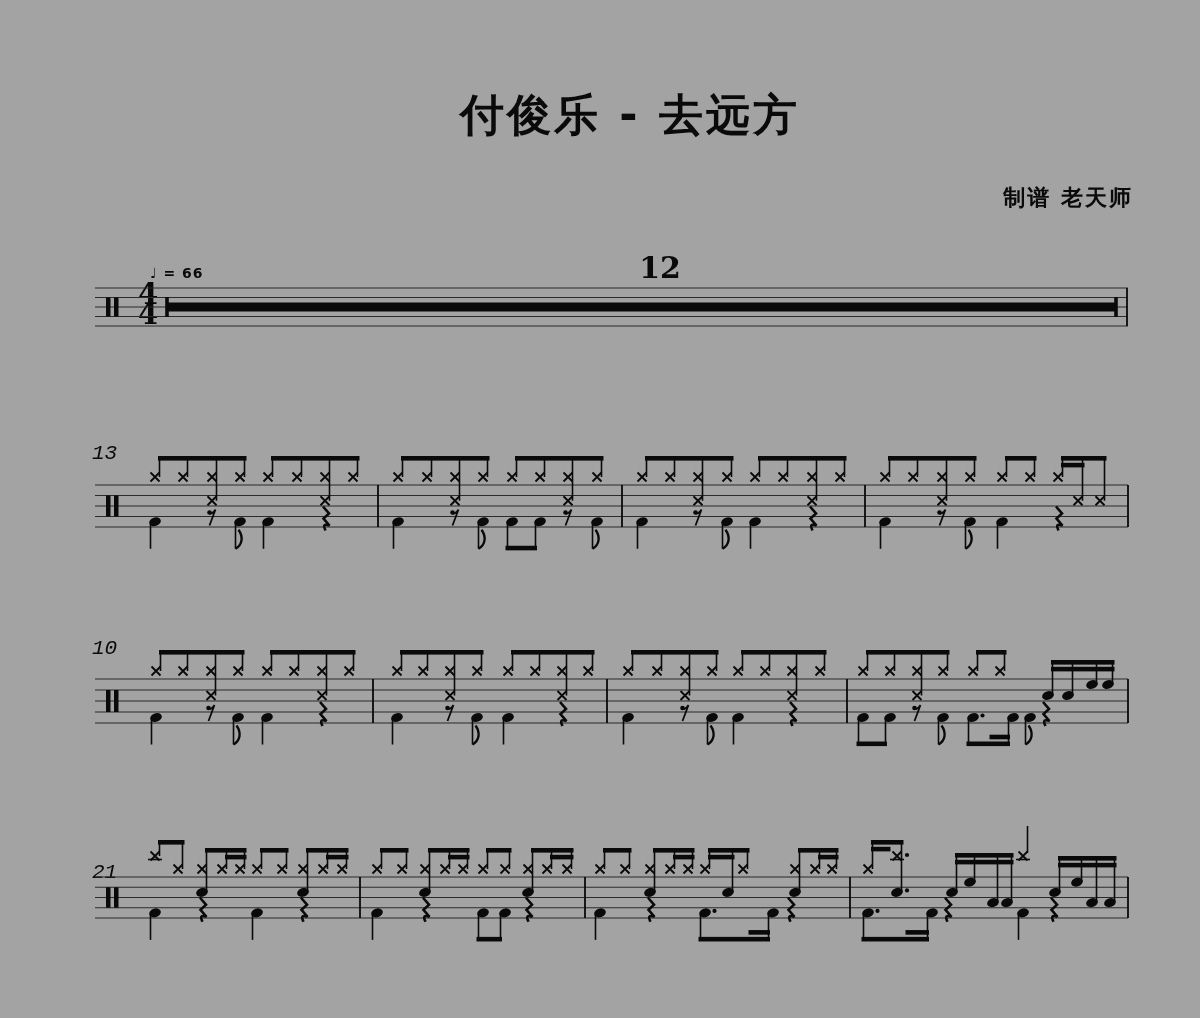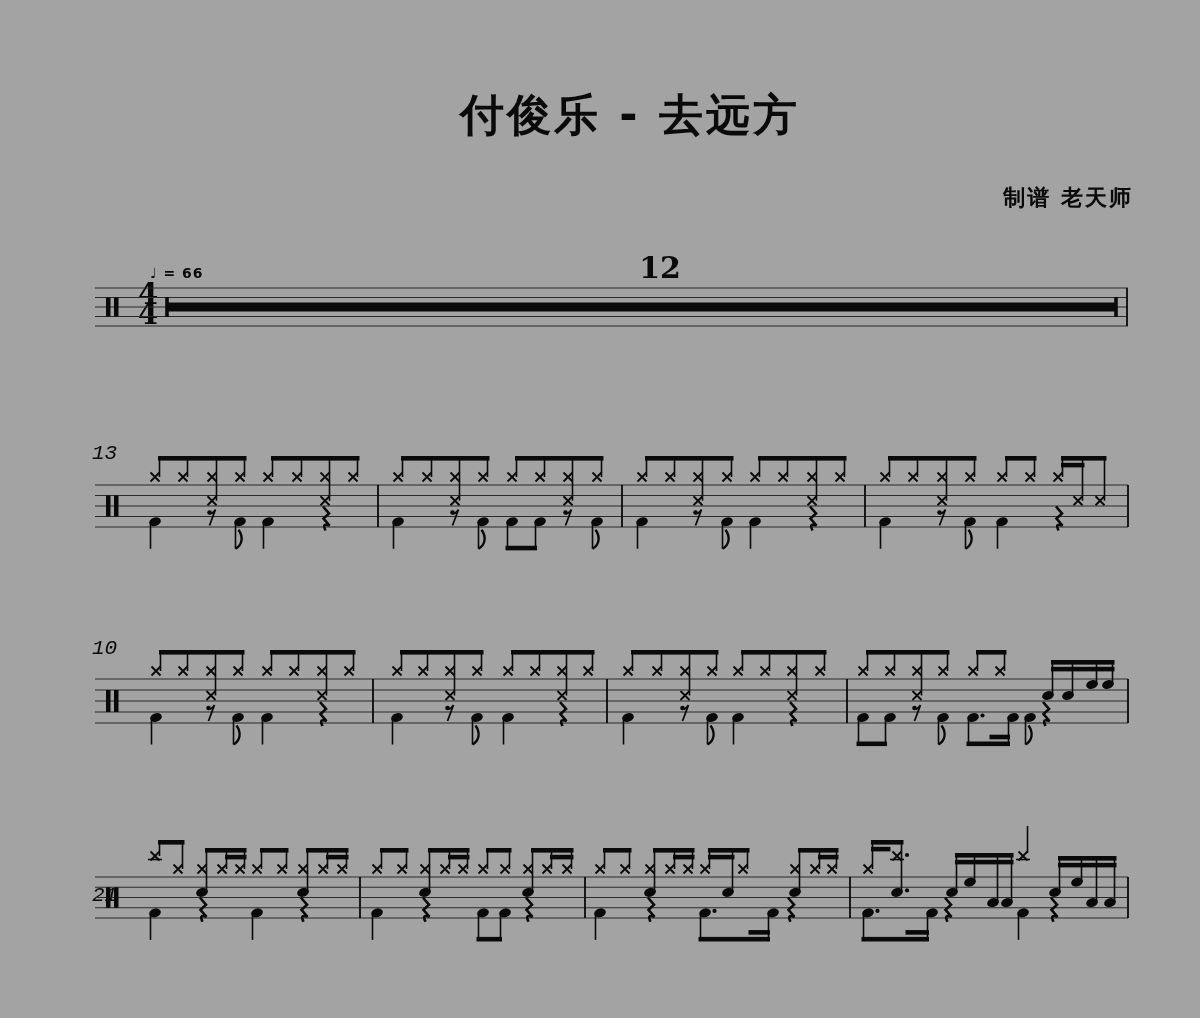--- a/index.html
+++ b/index.html
@@ -11,21 +11,21 @@
   .credit{position:absolute;top:183px;right:67px;font-size:22px;font-weight:bold;letter-spacing:2px;text-align:center;}
   .tempo{position:absolute;top:237px;left:150px;font-size:14px;font-weight:bold;letter-spacing:1px;margin-top:28px;}
   .multirest-count{position:absolute;top:250px;left:601px;width:80px;text-align:right;
          font-family:"DejaVu Serif","Liberation Serif",serif;font-size:30px;font-weight:bold;}
   .timesig{position:absolute;left:134px;top:284px;width:28px;text-align:center;
          font-family:"DejaVu Serif","Liberation Serif",serif;font-size:29px;font-weight:bold;line-height:20px;}
   .measure-label{position:absolute;font-family:Liberation Mono, monospace;
          font-style:italic;font-size:21px;}
   #mlabel-0{left:92px;top:442px;}
   #mlabel-1{left:92px;top:637px;}
-  #mlabel-2{left:92px;top:884px;}
+  #mlabel-2{left:92px;top:861px;}
 </style>
 </head>
 <body>
 
 <div id="page">
   <div class="title">付俊乐 - 去远方</div>
   <div class="credit">制谱 老天师</div>
   <div class="tempo">♩ = 66</div>
   <div class="multirest-count">12</div>
   <div class="timesig">

